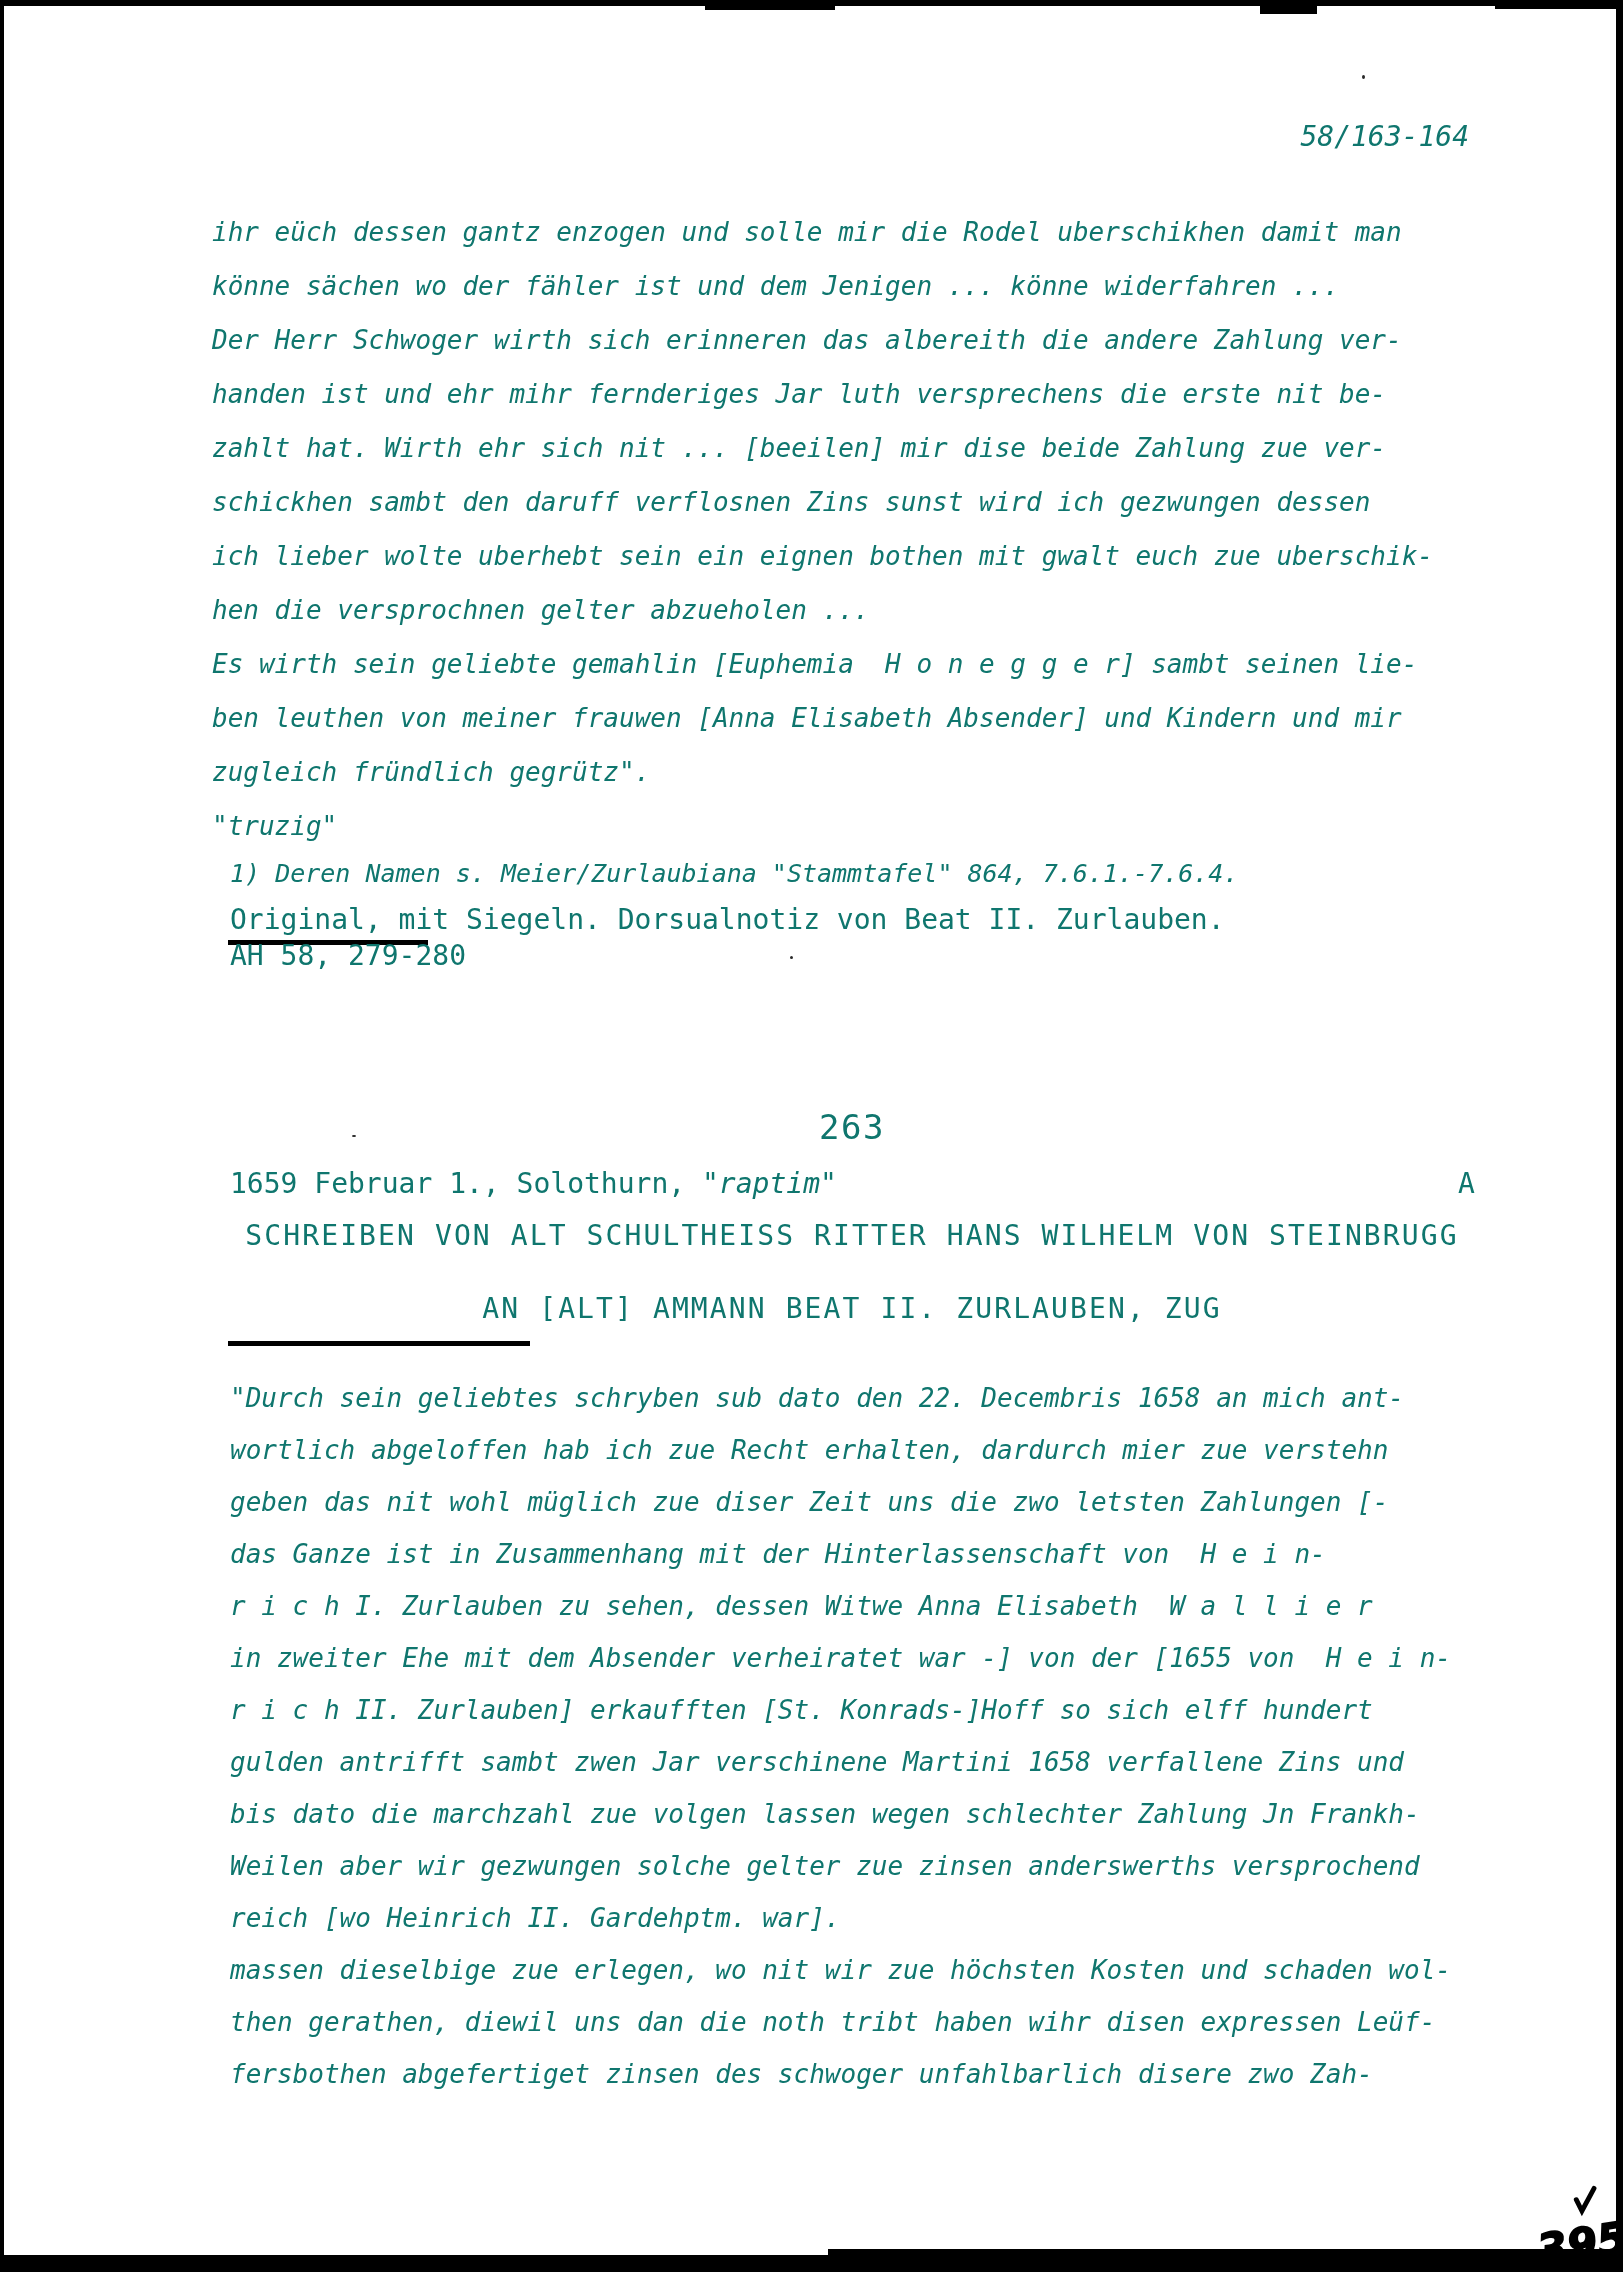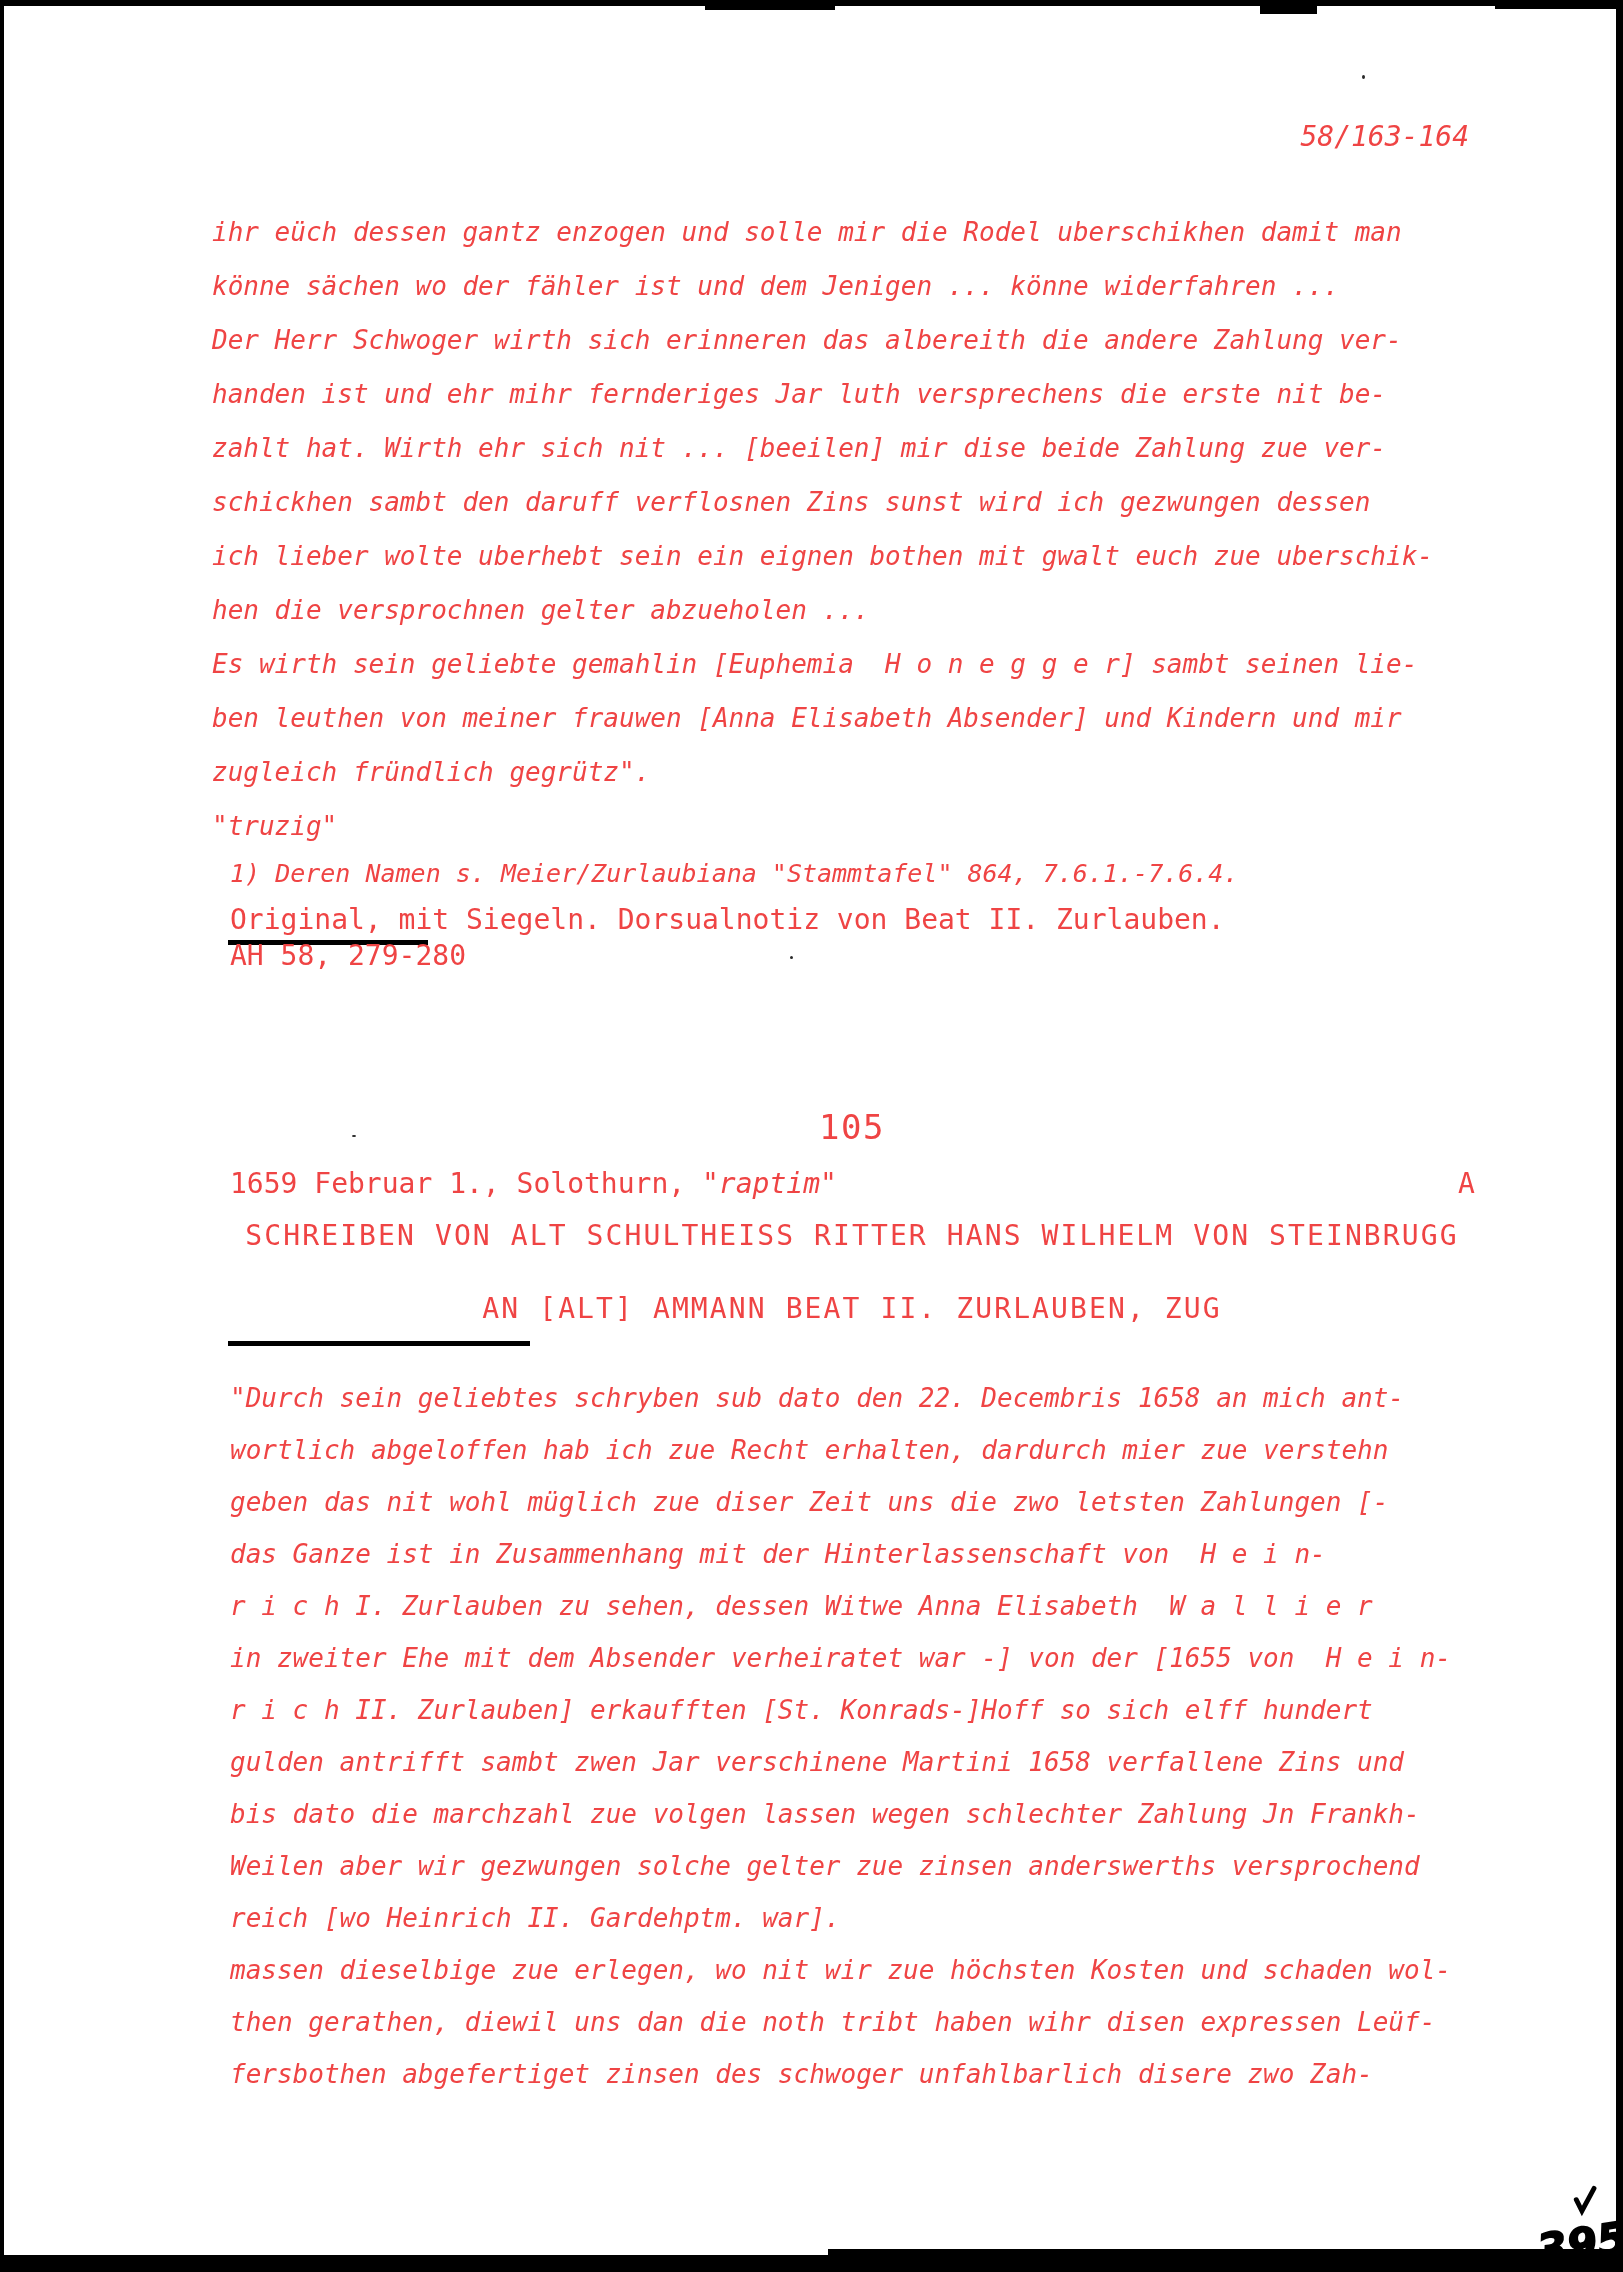--- a/index.html
+++ b/index.html
@@ -1,20 +1,20 @@
 <!DOCTYPE html>
 <html style="font-size:13px"><head>
 <meta charset="utf-8">
 <style>
   html,body{margin:0;padding:0;background:#555;}
   .page{
     position:relative;
     width:1623px;height:2273px;
     background:#ffffff;
-    color:#ef4444;
+    color:#0f766e;
     font-family:"DejaVu Sans Mono",monospace;
     overflow:hidden;
   }
   
   .edge{position:absolute;background:#000;}
   .speck{position:absolute;background:#2a2a2a;border-radius:50%;}
   
   .line{white-space:pre;}
   .quote-block{position:absolute;font-style:italic;font-size:26px;}
   .q1{left:212px;top:205px;line-height:54px;}
@@ -85,21 +85,21 @@
 
   <div class="footnote">1) Deren Namen s. Meier/Zurlaubiana "Stammtafel" 864, 7.6.1.-7.6.4.</div>
 
   <div class="rule rule1"></div>
 
   <div class="source-note">
     <div class="line">Original, mit Siegeln. Dorsualnotiz von Beat II. Zurlauben.</div>
     <div class="line">AH 58, 279-280</div>
   </div>
 
-  <div class="entry-number">105</div>
+  <div class="entry-number">263</div>
 
   <div class="date-row"><span>1659 Februar 1., Solothurn, </span><span class="date-note">"raptim"</span></div>
   <div class="letter-mark">A</div>
 
   <div class="title-line t1">SCHREIBEN VON ALT SCHULTHEISS RITTER HANS WILHELM VON STEINBRUGG</div>
   <div class="title-line t2">AN [ALT] AMMANN BEAT II. ZURLAUBEN, ZUG</div>
 
   <div class="rule rule2"></div>
 
   <div class="quote-block q2">

